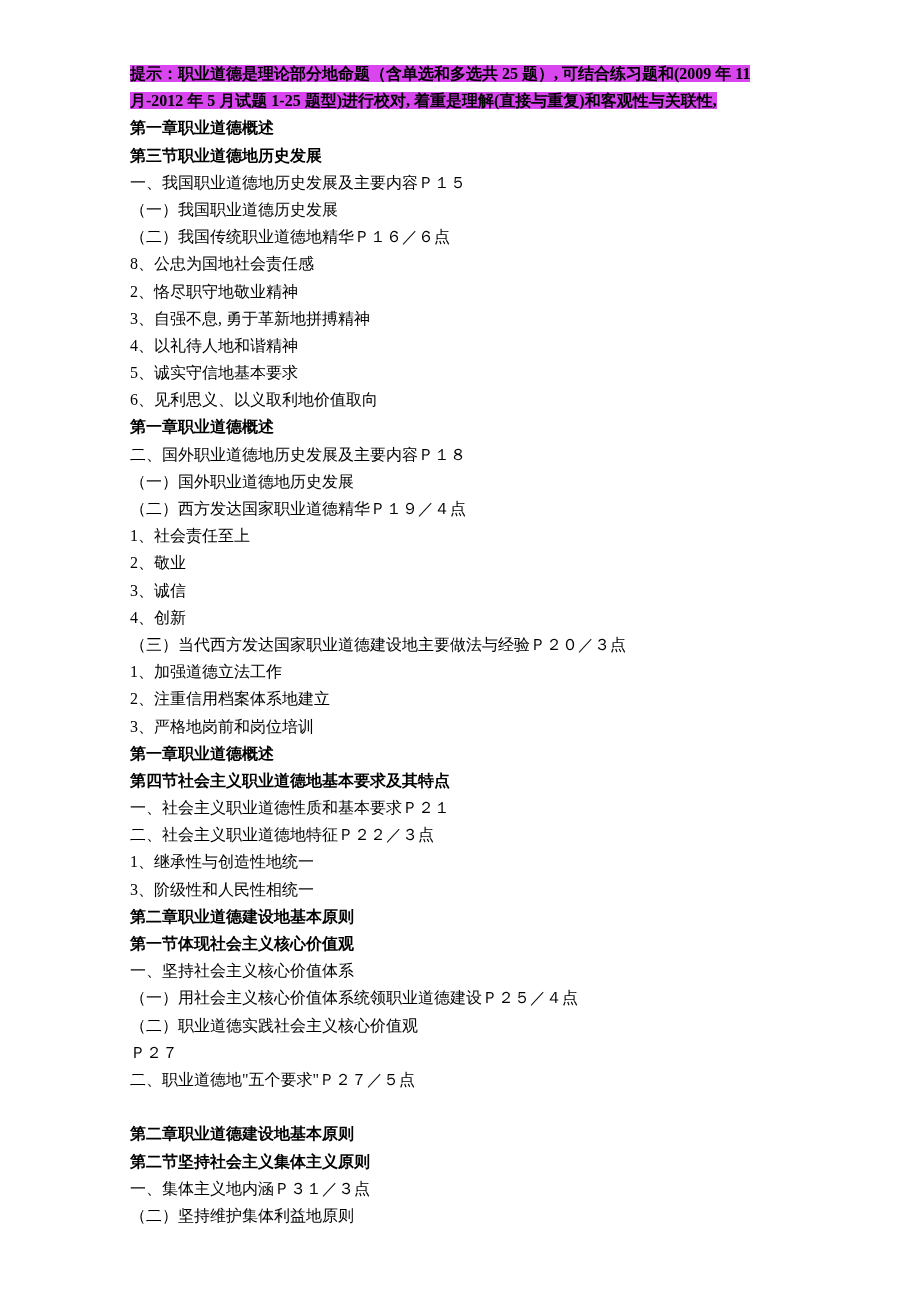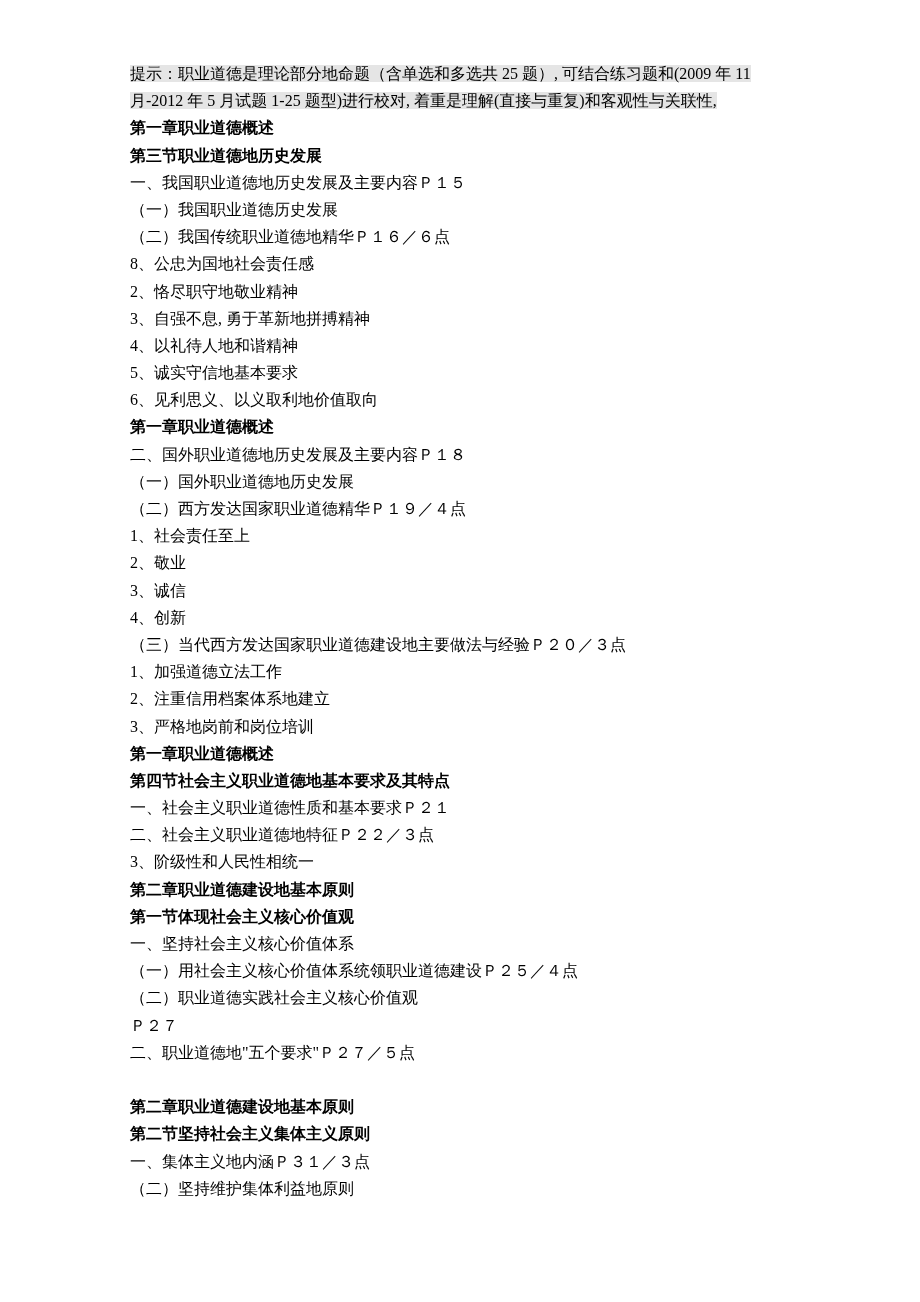--- a/index.html
+++ b/index.html
@@ -6,22 +6,23 @@
       font-family: "SimSun", "宋体", serif;
       font-size: 16px;
       line-height: 1.7;
       margin: 0;
       padding: 60px 130px 40px 130px;
       width: 920px;
       box-sizing: border-box;
       color: #000;
     }
     .highlight {
-      background-color: #e5e5e5;
+      background-color: #d946ef;
       display: inline;
+      font-weight: bold;
     }
     .bold {
       font-weight: bold;
     }
     p {
       margin: 0;
       padding: 0;
     }
     .blank-line {
       height: 1.7em;
@@ -54,20 +55,21 @@
     <p>3、诚信</p>
     <p>4、创新</p>
     <p>（三）当代西方发达国家职业道德建设地主要做法与经验Ｐ２０／３点</p>
     <p>1、加强道德立法工作</p>
     <p>2、注重信用档案体系地建立</p>
     <p>3、严格地岗前和岗位培训</p>
     <p><span class="bold">第一章职业道德概述</span></p>
     <p><span class="bold">第四节社会主义职业道德地基本要求及其特点</span></p>
     <p>一、社会主义职业道德性质和基本要求Ｐ２１</p>
     <p>二、社会主义职业道德地特征Ｐ２２／３点</p>
+    <p>1、继承性与创造性地统一</p>
     <p>3、阶级性和人民性相统一</p>
     <p><span class="bold">第二章职业道德建设地基本原则</span></p>
     <p><span class="bold">第一节体现社会主义核心价值观</span></p>
     <p>一、坚持社会主义核心价值体系</p>
     <p>（一）用社会主义核心价值体系统领职业道德建设Ｐ２５／４点</p>
     <p>（二）职业道德实践社会主义核心价值观</p>
     <p>Ｐ２７</p>
     <p>二、职业道德地"五个要求"Ｐ２７／５点</p>
     <div class="blank-line"></div>
     <p><span class="bold">第二章职业道德建设地基本原则</span></p>

